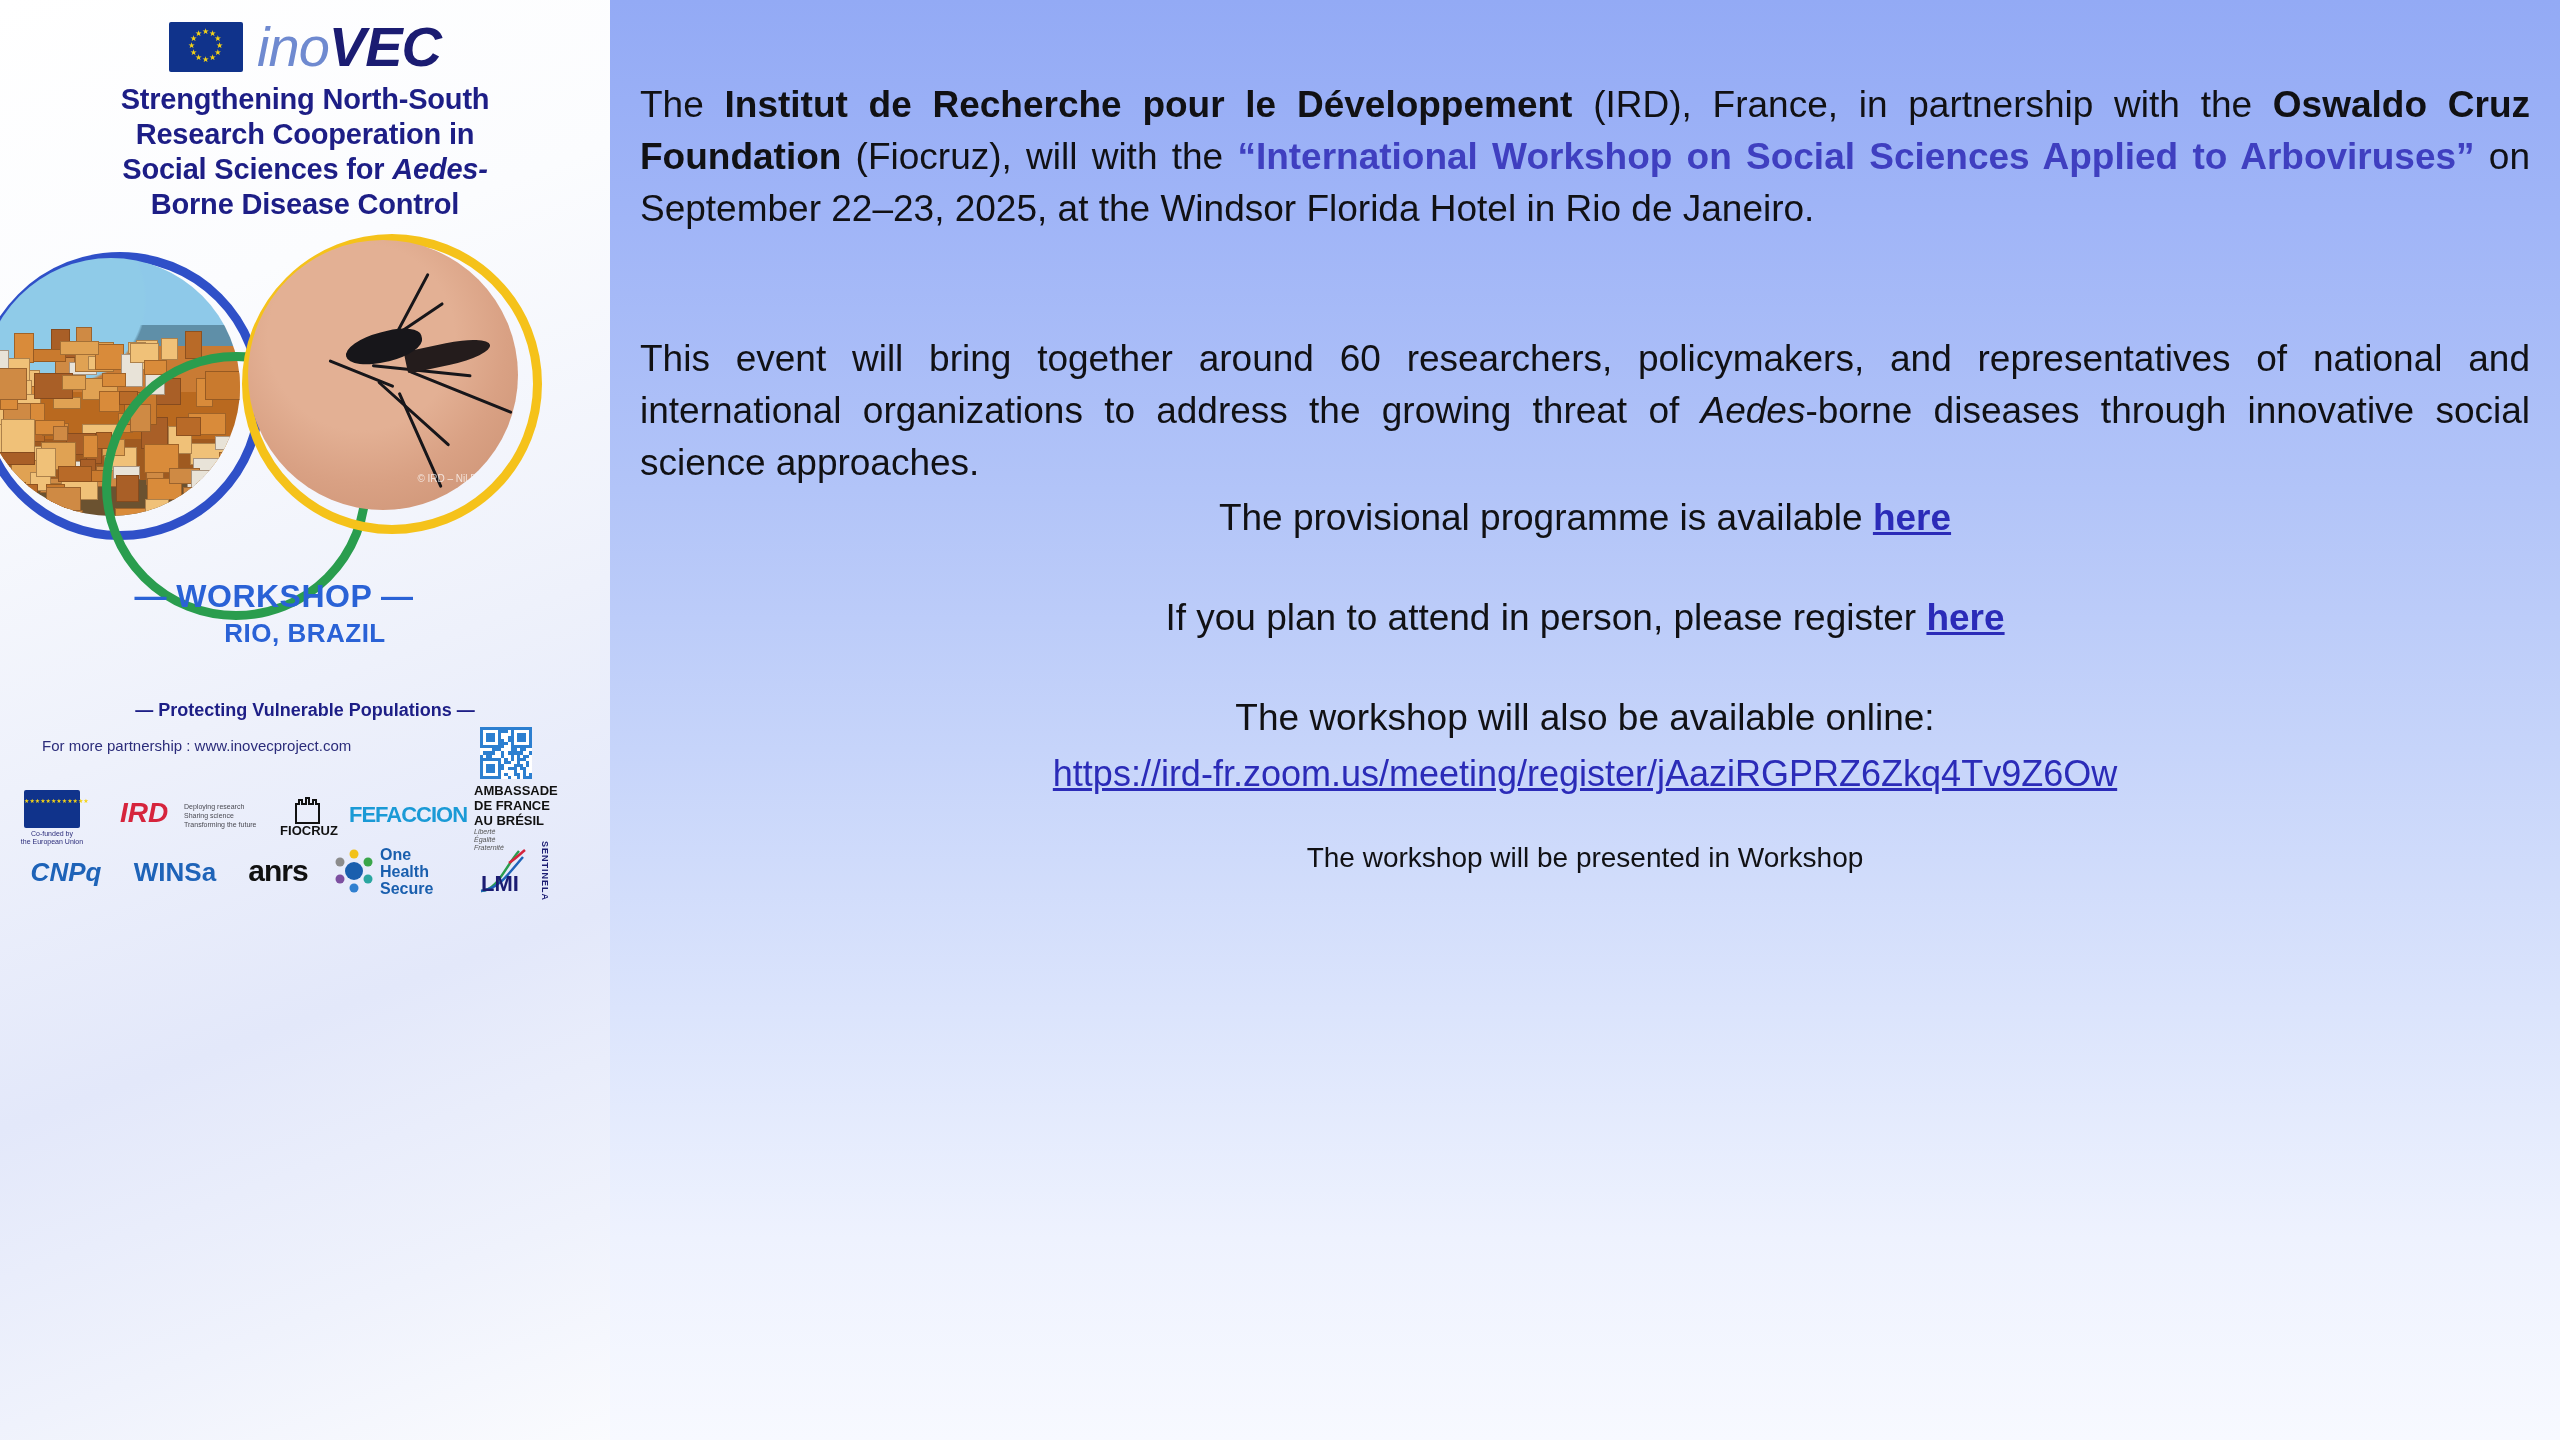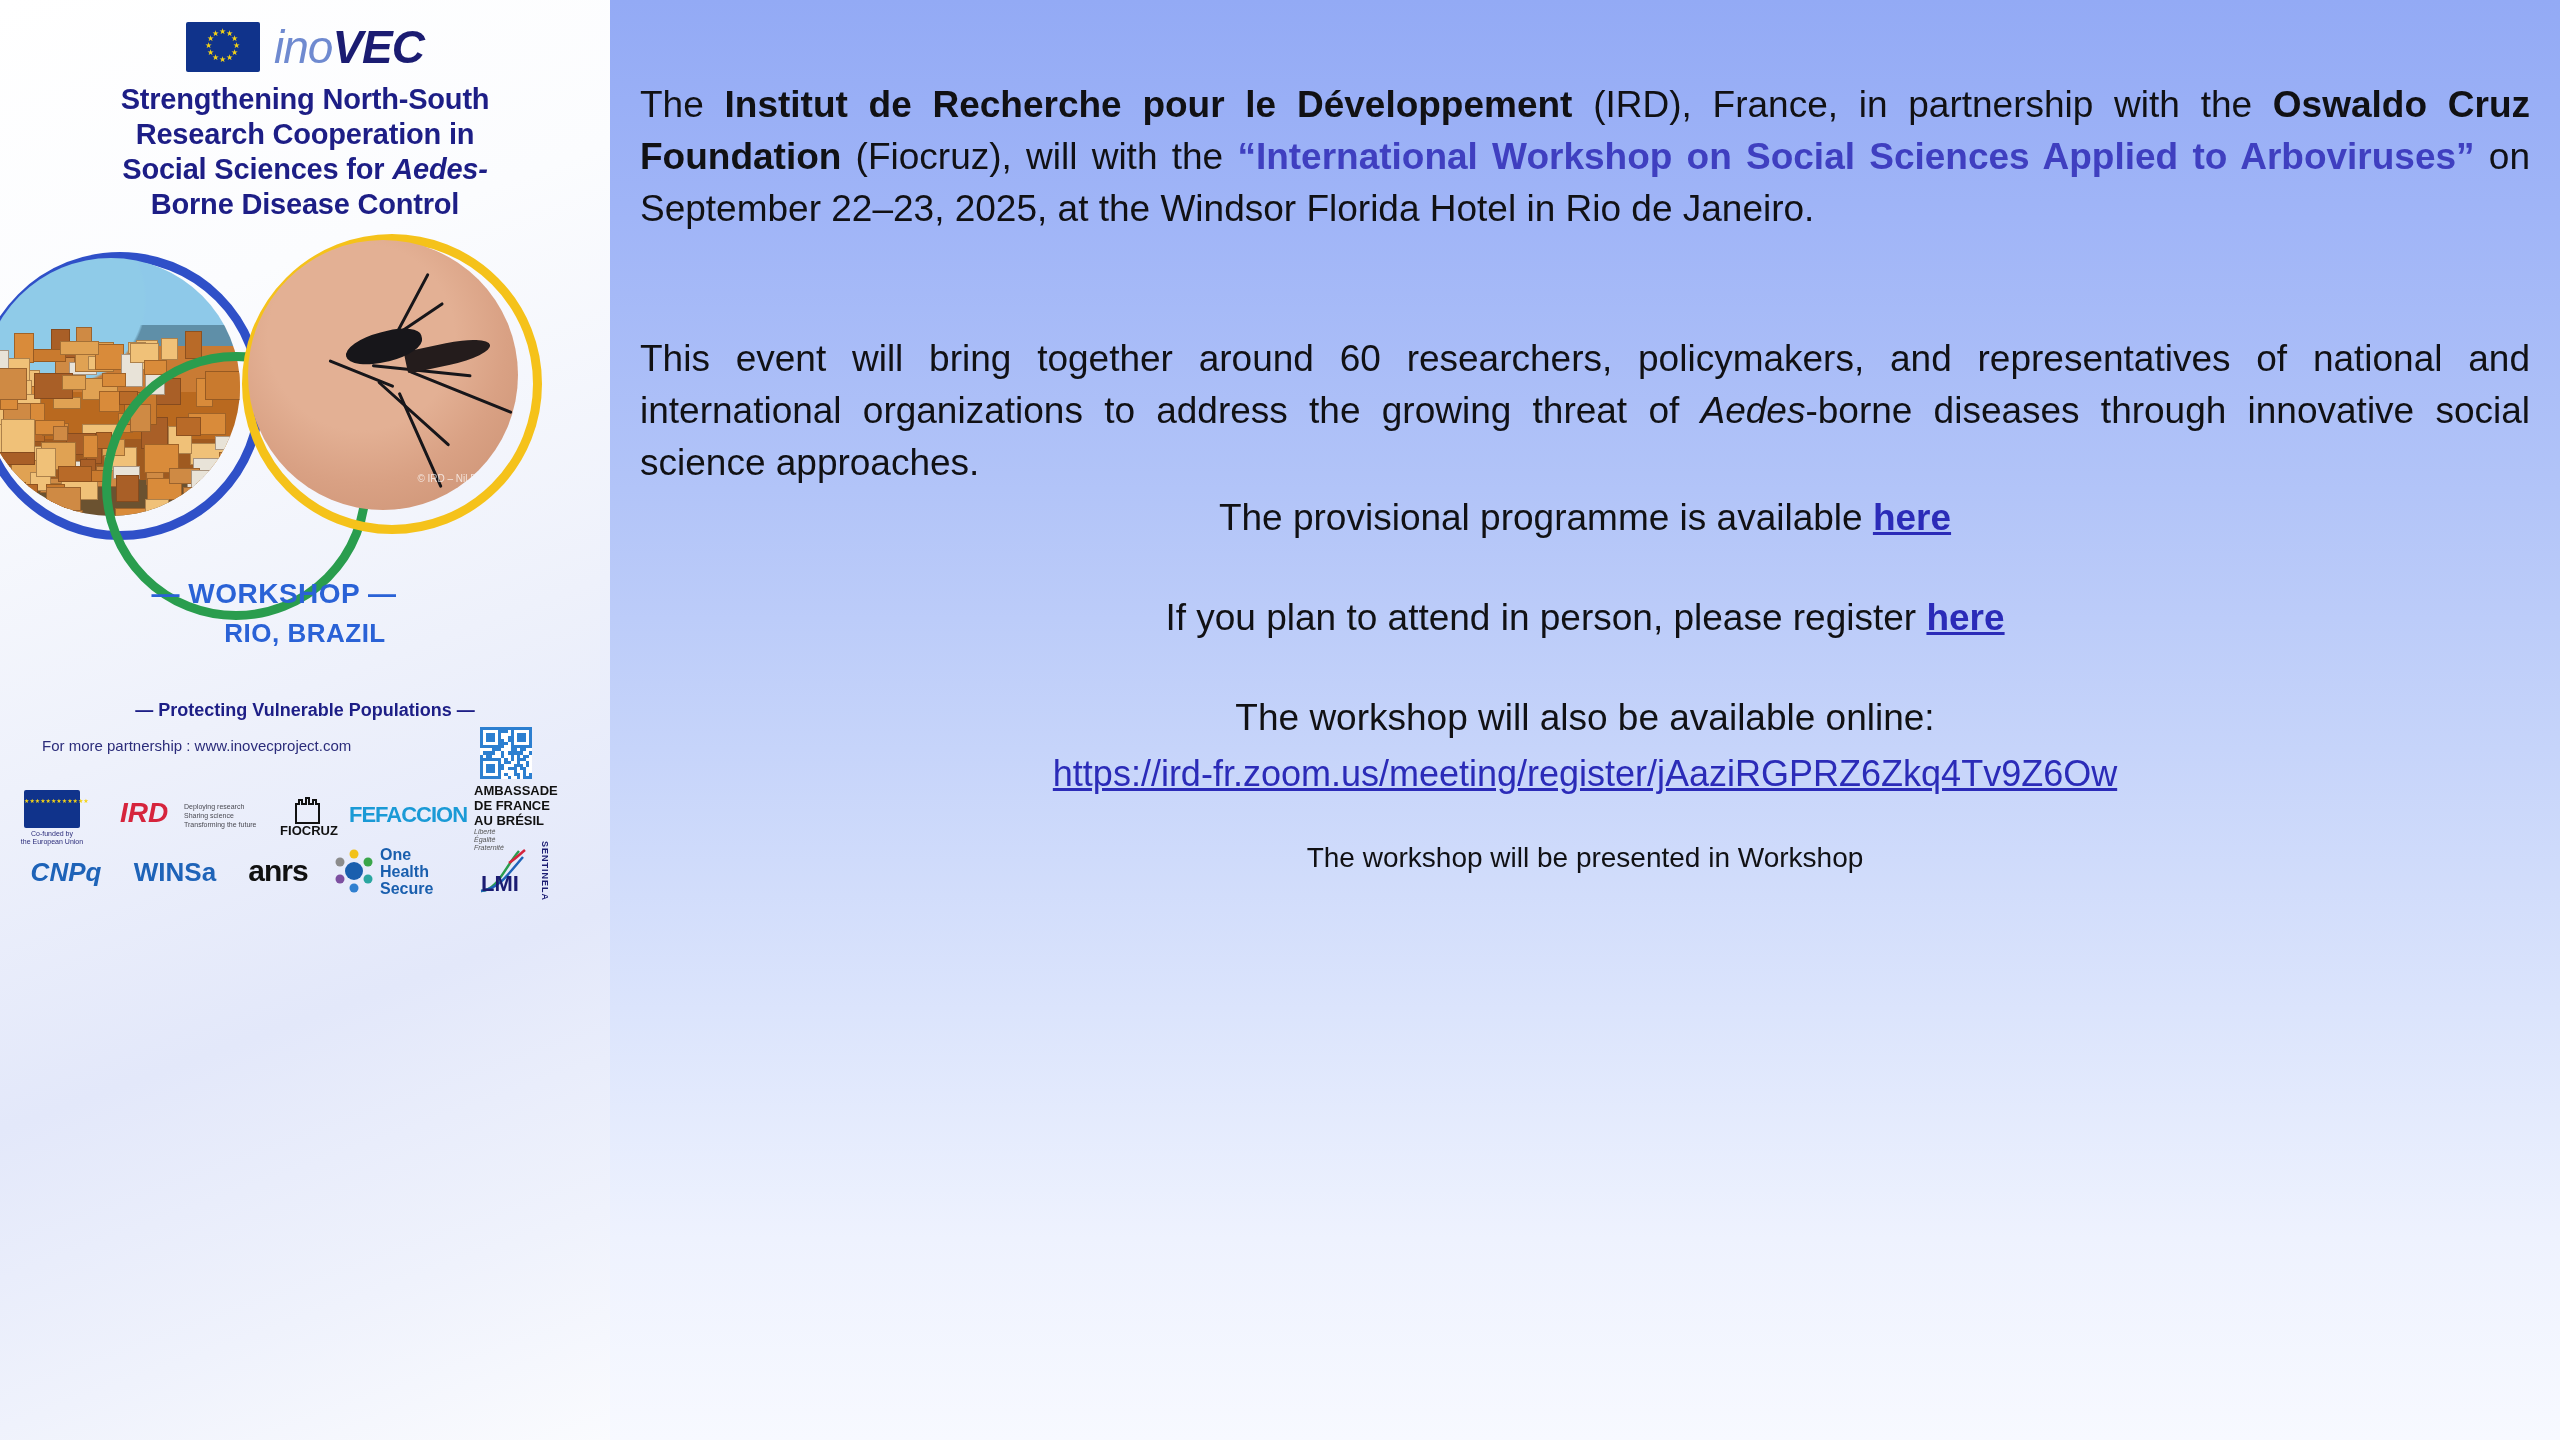--- a/index.html
+++ b/index.html
@@ -22,21 +22,21 @@
   }
   .eu-flag{
     width:74px;height:50px;background:#10338b;position:relative;border-radius:2px;
     flex:0 0 74px;
   }
   .eu-flag .star{
     position:absolute;width:5px;height:5px;color:#f4d317;font-size:7px;line-height:5px;
     text-align:center;
   }
   .inovec-word{
-    font-size:46px;line-height:46px;font-weight:700;letter-spacing:-1px;white-space:nowrap;
+    font-size:56px;line-height:46px;font-weight:700;letter-spacing:-1px;white-space:nowrap;
   }
   .inovec-word .ino{color:#6f8ad0;font-style:italic;font-weight:500;}
   .inovec-word .vec{color:#1b1c72;font-style:italic;font-weight:800;}
 
   .poster-title{
     position:absolute;top:82px;left:14px;width:582px;
     text-align:center;color:#1d1e86;font-weight:800;
     font-size:29px;line-height:35px;letter-spacing:-0.2px;
   }
   .poster-title em{font-style:italic;}
@@ -72,21 +72,21 @@
     left:108px;top:110px;width:238px;height:238px;
     background:linear-gradient(#8d9a5c 0 30%, #6f7a43 30% 44%, #4e5b52 44% 62%, #3c4450 62% 100%);
   }
   .r-team{left:102px;top:104px;width:250px;height:250px;border:9px solid #2a9d4e;}
   .team-cred{position:absolute;left:50%;transform:translateX(-50%);bottom:12px;color:#fff;opacity:.8;font-size:10px;}
   .head{position:absolute;border-radius:50%;}
   .torso{position:absolute;border-radius:40% 40% 14% 14%;}
 
   .workshop-line{
     position:absolute;top:578px;left:0;width:548px;text-align:center;
-    color:#2a62d6;font-weight:800;font-size:28px;letter-spacing:.5px;
+    color:#2a62d6;font-weight:800;font-size:32px;letter-spacing:.5px;
   }
   .city-line{
     position:absolute;top:618px;left:0;width:610px;text-align:center;
     color:#2a62d6;font-weight:800;font-size:26px;letter-spacing:.5px;
   }
   .date-line{
     position:absolute;top:660px;left:0;width:610px;text-align:center;
     color:#3b7fe0;font-weight:400;font-size:28px;letter-spacing:0px;
   }
   .tagline{

